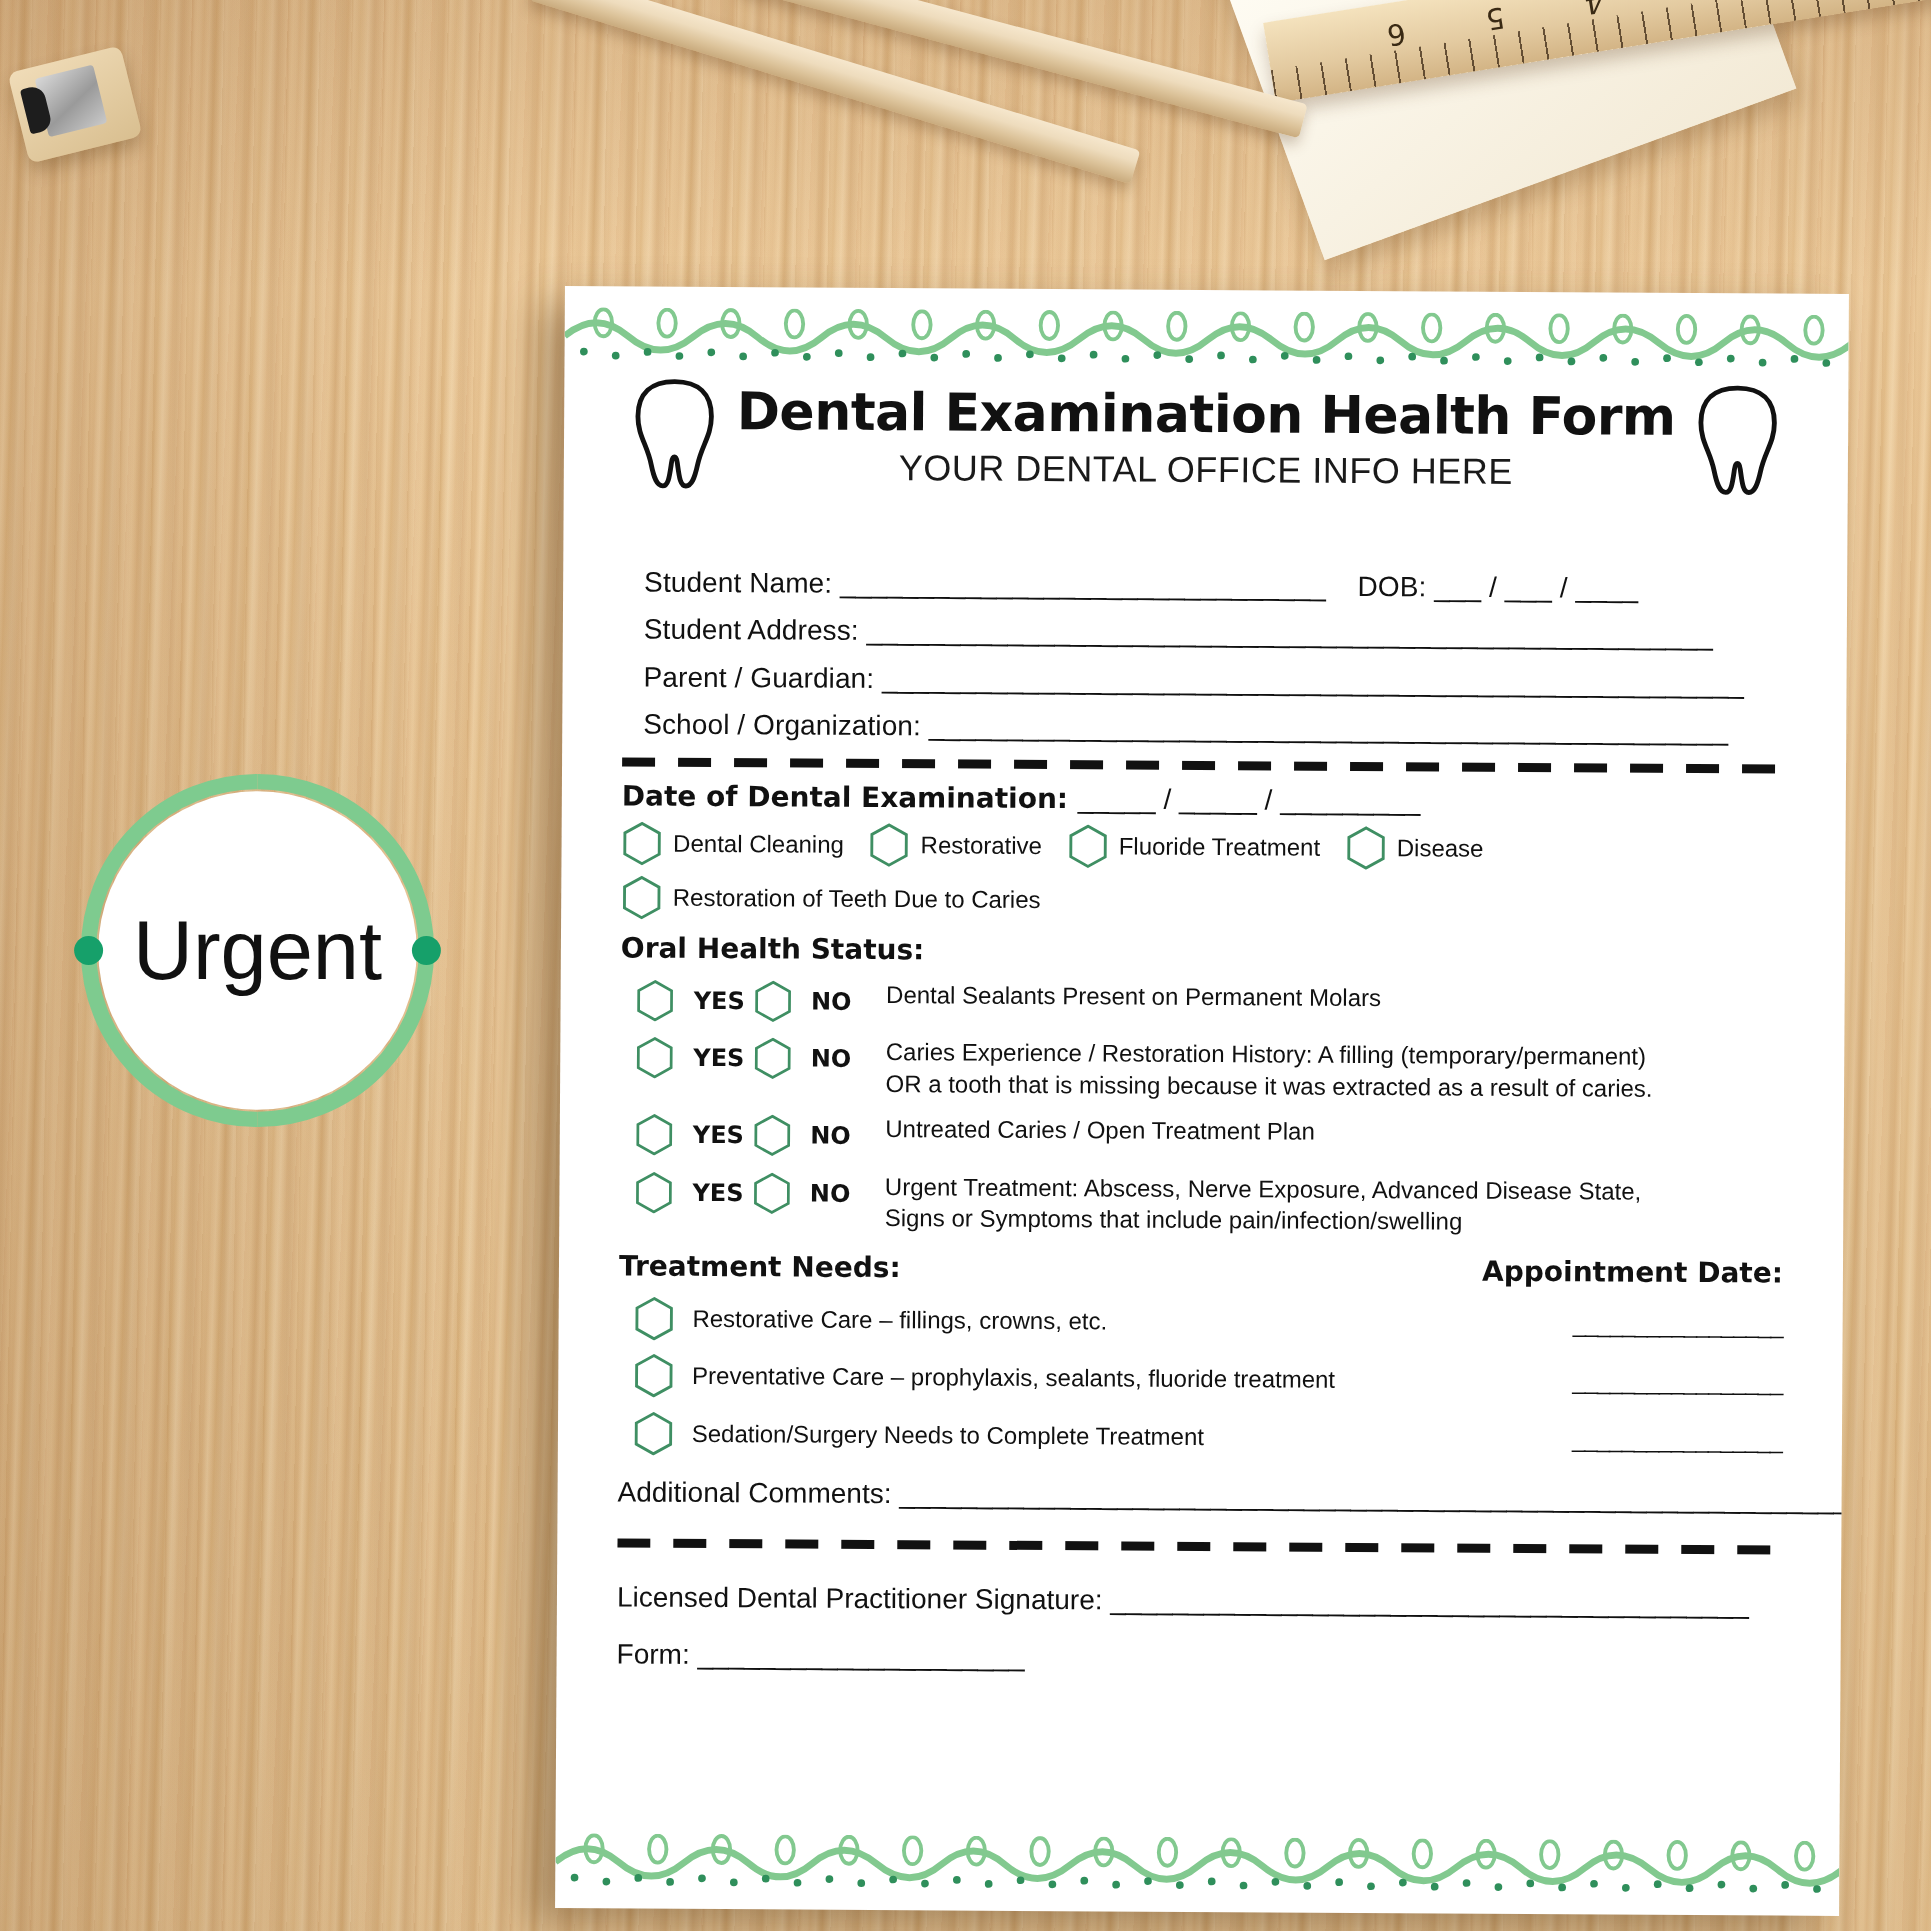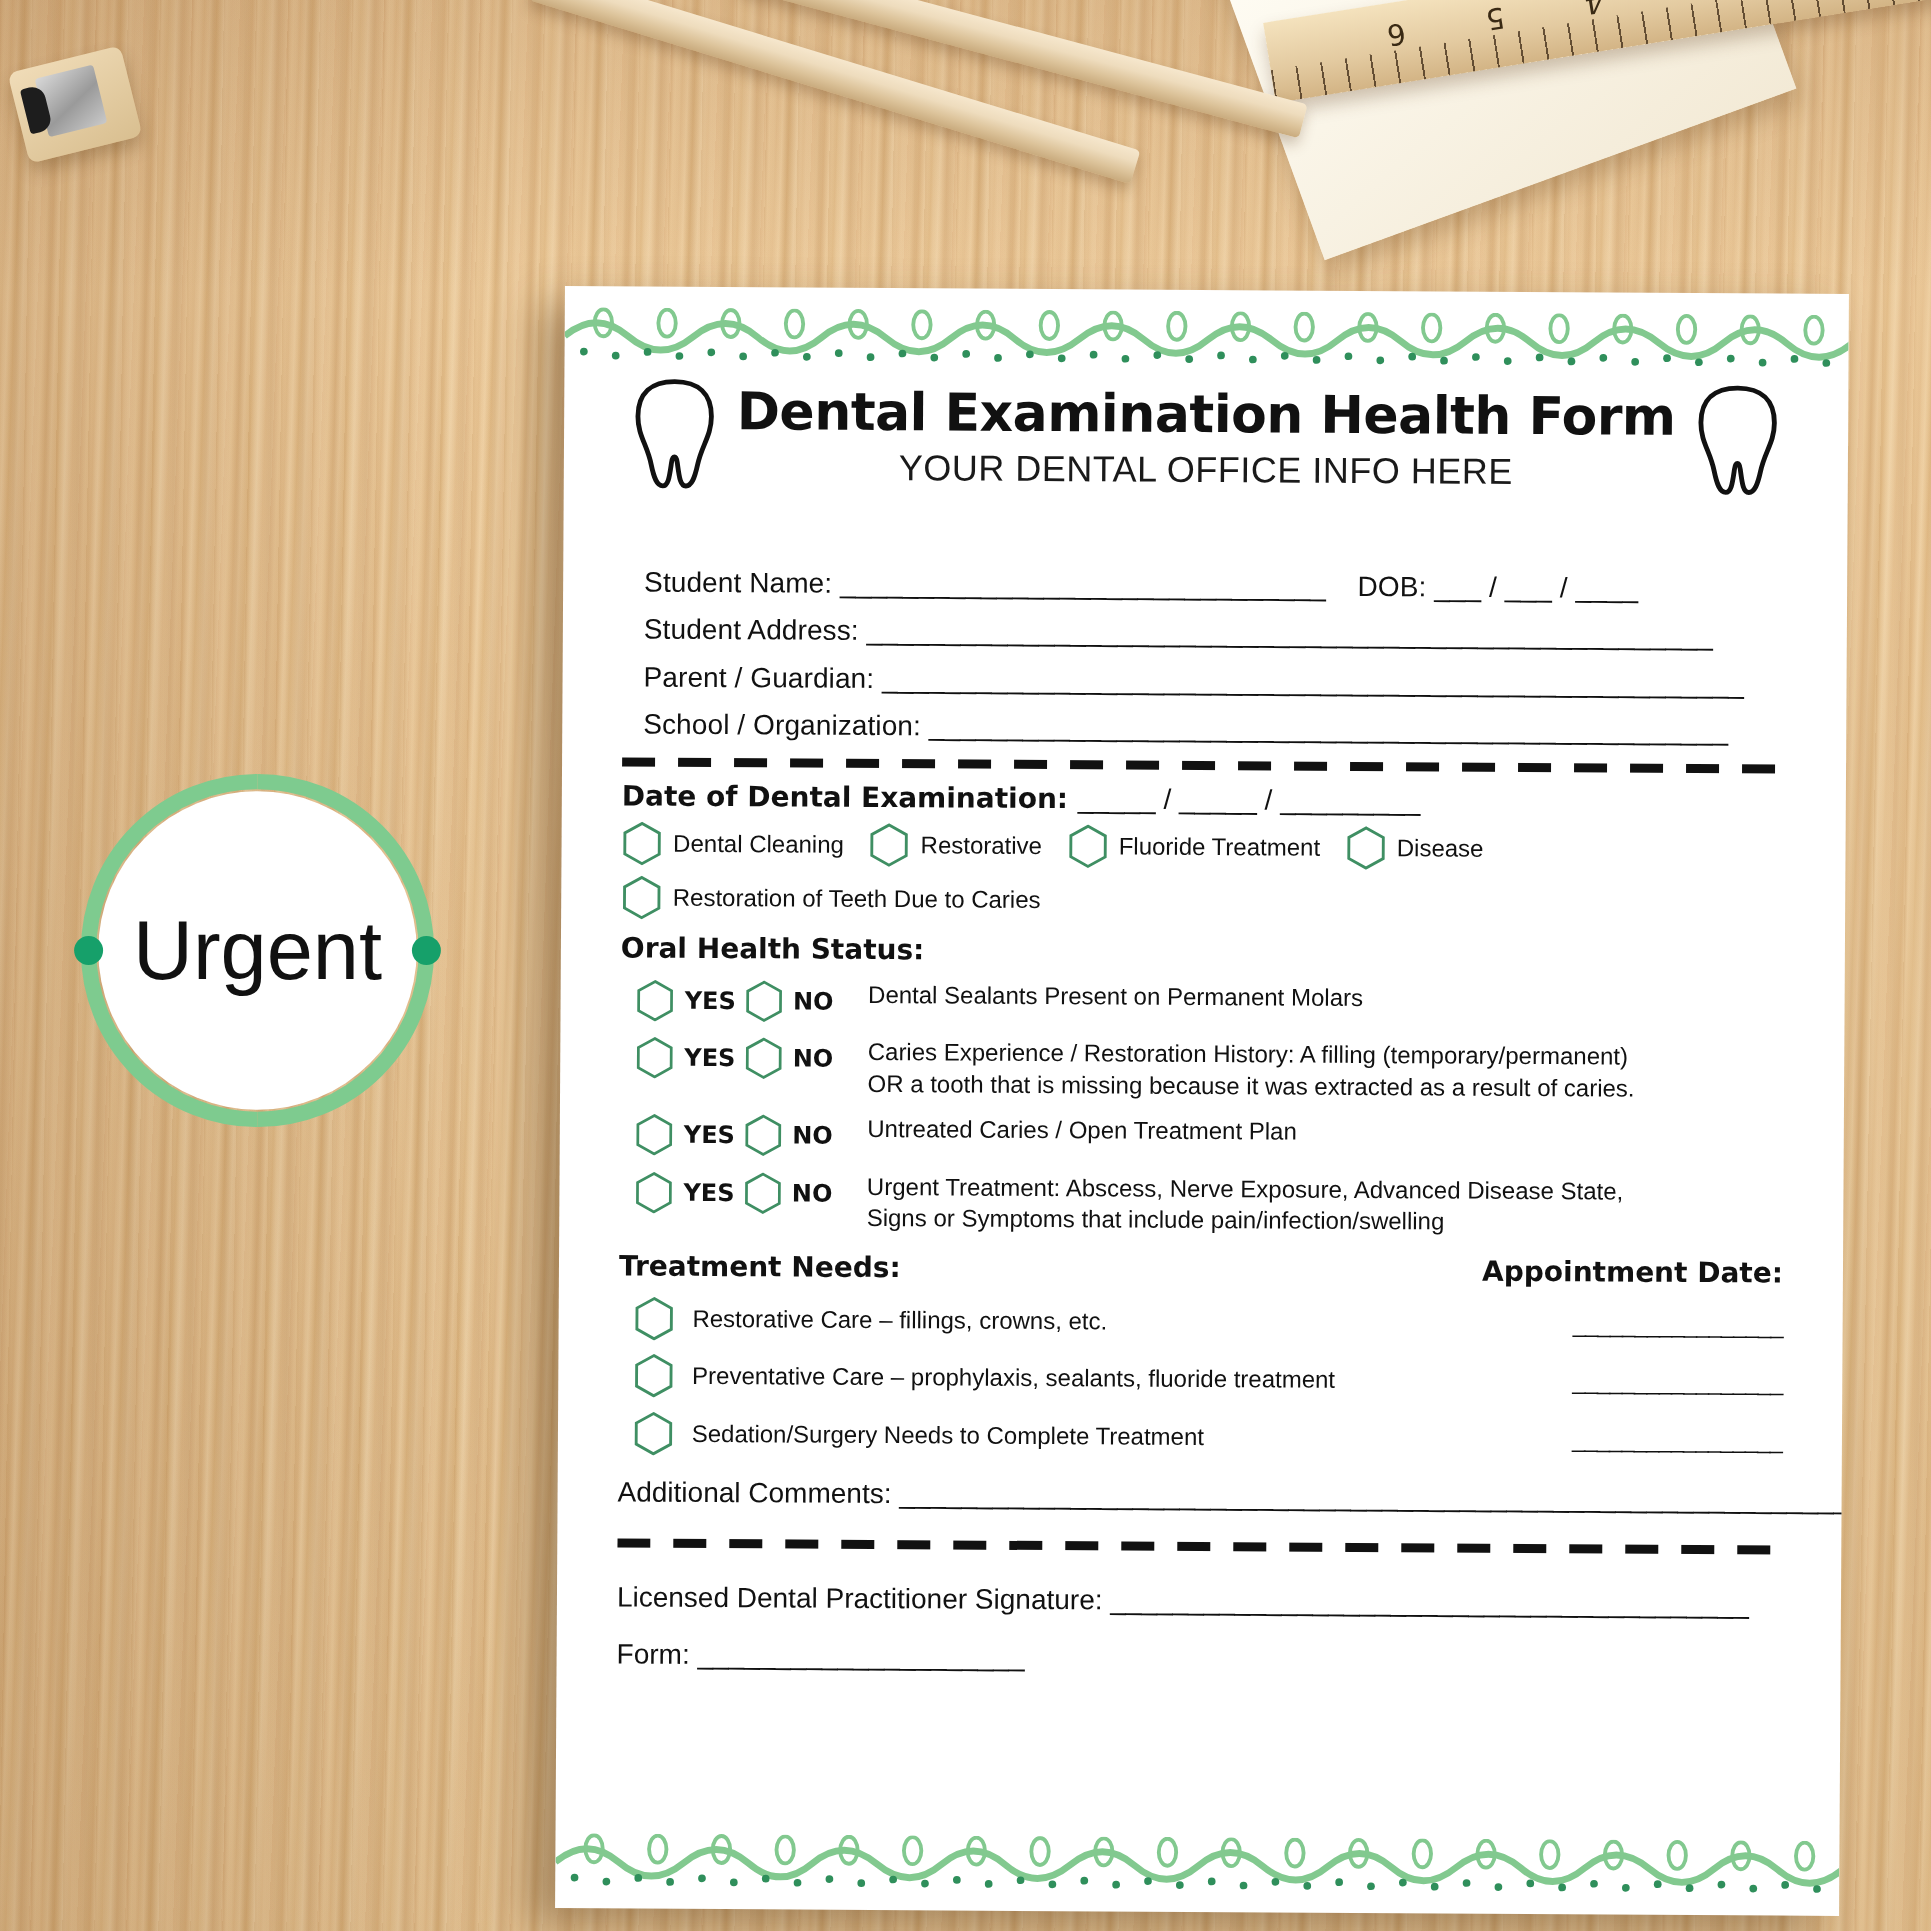--- a/index.html
+++ b/index.html
@@ -247,20 +247,21 @@
     flex: 0 0 auto;
     padding-top: 1.9px;
     margin-left: 15.4px;
   }
   .yesno-row .choices .lab {
     font-family: "DejaVu Sans", sans-serif;
     font-weight: bold;
     font-size: 24px;
     color: #111;
     width: 50px;
+    margin-left: 9px;
   }
   .yesno-row .desc {
     font-size: 24px;
     line-height: 1.32;
     color: #111;
     margin-left: 25px;
     max-width: 772px;
   }
 
   .treat-head {

